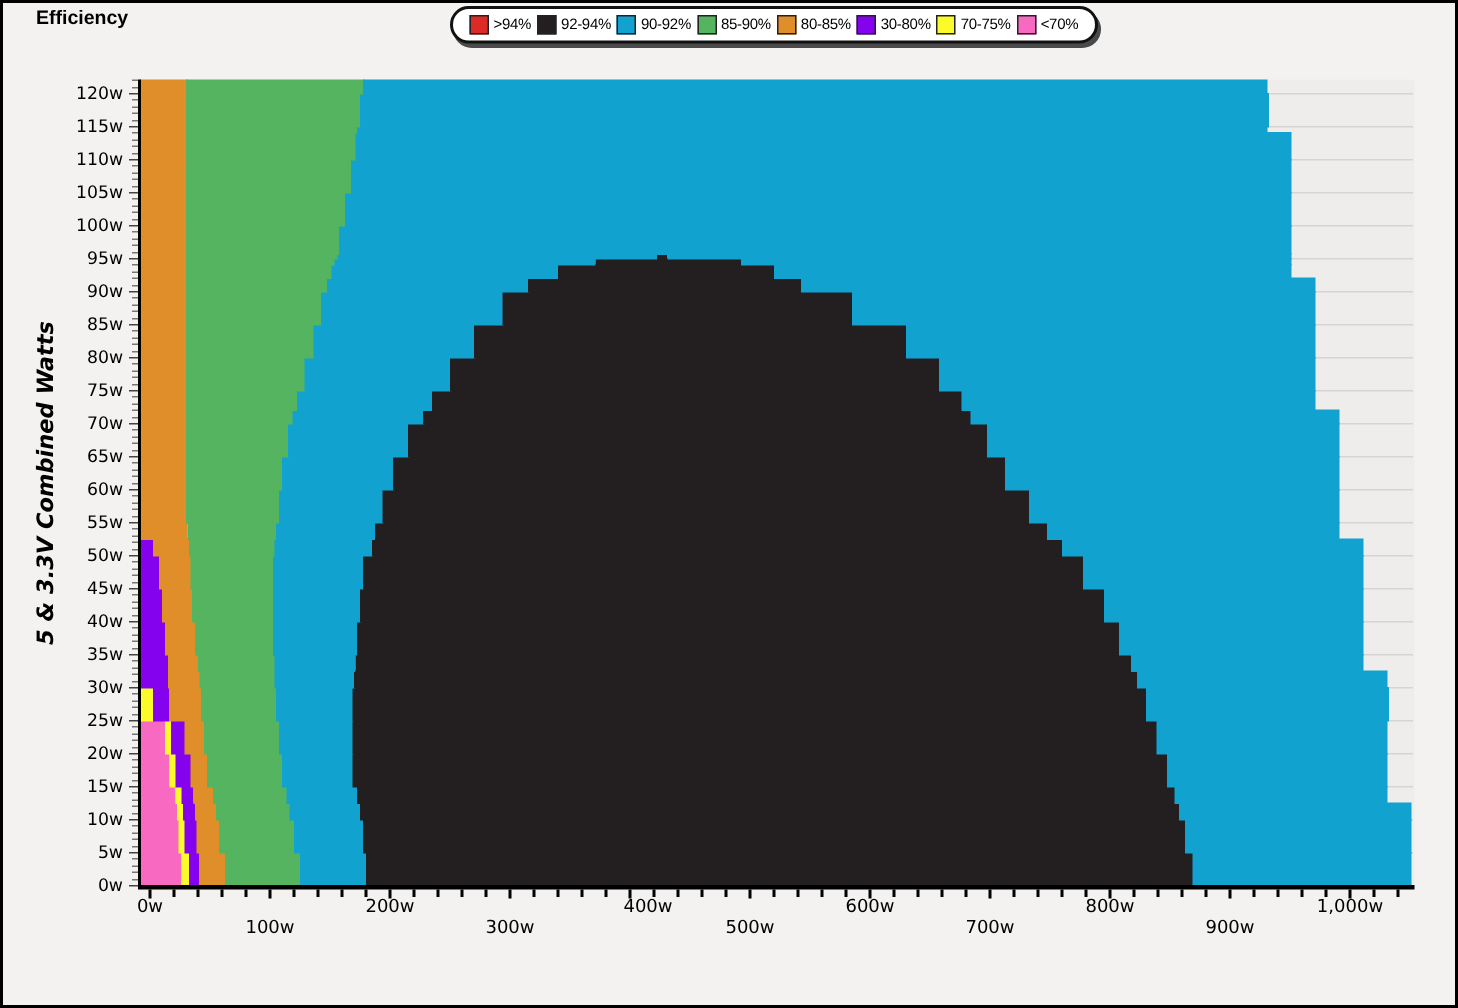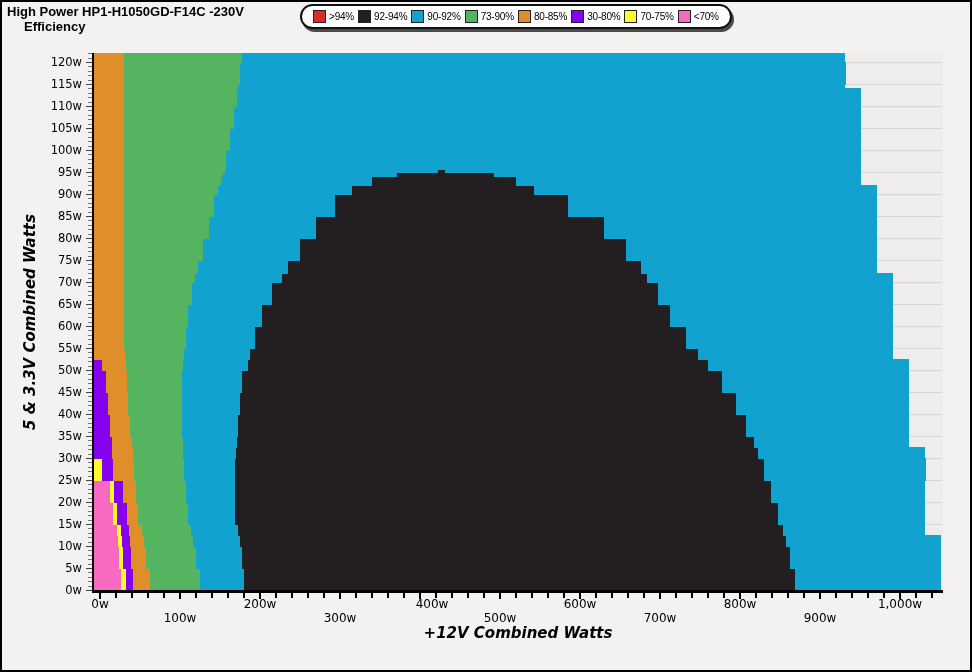--- a/index.html
+++ b/index.html
@@ -34,40 +34,39 @@
   .ylab{font-family:"DejaVu Sans", sans-serif;font-size:11.5px;text-align:right;line-height:14px;}
   .xlab{font-family:"DejaVu Sans", sans-serif;font-size:12px;text-align:center;line-height:14px;}
   .axis-title{font-family:"DejaVu Sans", sans-serif;font-size:15px;font-weight:bold;font-style:italic;text-align:center;}
 </style>
 </head>
 <body>
 
 <div id="frame"></div>
 
 <div id="title">
-  <div class="l1">High Power HP1-H1050GD-F14C -230V</div>
   <div class="l2">Efficiency</div>
 </div>
 
 <div id="legend">
     <div class="lg-item">
       <span class="lg-swatch" style="background: rgb(220, 42, 39);"></span>
       <span class="lg-label">&gt;94%</span>
     </div>
     <div class="lg-item">
       <span class="lg-swatch" style="background: rgb(35, 31, 32);"></span>
       <span class="lg-label">92-94%</span>
     </div>
     <div class="lg-item">
       <span class="lg-swatch" style="background: rgb(18, 162, 208);"></span>
       <span class="lg-label">90-92%</span>
     </div>
     <div class="lg-item">
       <span class="lg-swatch" style="background: rgb(85, 180, 95);"></span>
-      <span class="lg-label">73-90%</span>
+      <span class="lg-label">85-90%</span>
     </div>
     <div class="lg-item">
       <span class="lg-swatch" style="background: rgb(224, 142, 41);"></span>
       <span class="lg-label">80-85%</span>
     </div>
     <div class="lg-item">
       <span class="lg-swatch" style="background: rgb(132, 2, 238);"></span>
       <span class="lg-label">30-80%</span>
     </div>
     <div class="lg-item">
@@ -490,15 +489,14 @@
     <div class="abs xlab" style="left: 140px; top: 611px; width: 80px; height: 14px;">100w</div>
     <div class="abs xlab" style="left: 220px; top: 597px; width: 80px; height: 14px;">200w</div>
     <div class="abs xlab" style="left: 300px; top: 611px; width: 80px; height: 14px; text-align: center;">300w</div>
     <div class="abs xlab" style="left: 392px; top: 597px; width: 80px; height: 14px;">400w</div>
     <div class="abs xlab" style="left: 460px; top: 611px; width: 80px; height: 14px;">500w</div>
     <div class="abs xlab" style="left: 540px; top: 597px; width: 80px; height: 14px;">600w</div>
     <div class="abs xlab" style="left: 620px; top: 611px; width: 80px; height: 14px;">700w</div>
     <div class="abs xlab" style="left: 700px; top: 597px; width: 80px; height: 14px;">800w</div>
     <div class="abs xlab" style="left: 780px; top: 611px; width: 80px; height: 14px;">900w</div>
     <div class="abs xlab" style="left: 860px; top: 597px; width: 80px; height: 14px;">1,000w</div>
-    <div class="abs axis-title" style="left: 268px; top: 624px; width: 500px; height: 20px;">+12V Combined Watts</div>
     <div class="abs axis-title" style="left: -118px; top: 311px; width: 300px; height: 22px; transform: rotate(-90deg);">5 &amp; 3.3V Combined Watts</div>
   </div>
 
 </body></html>

